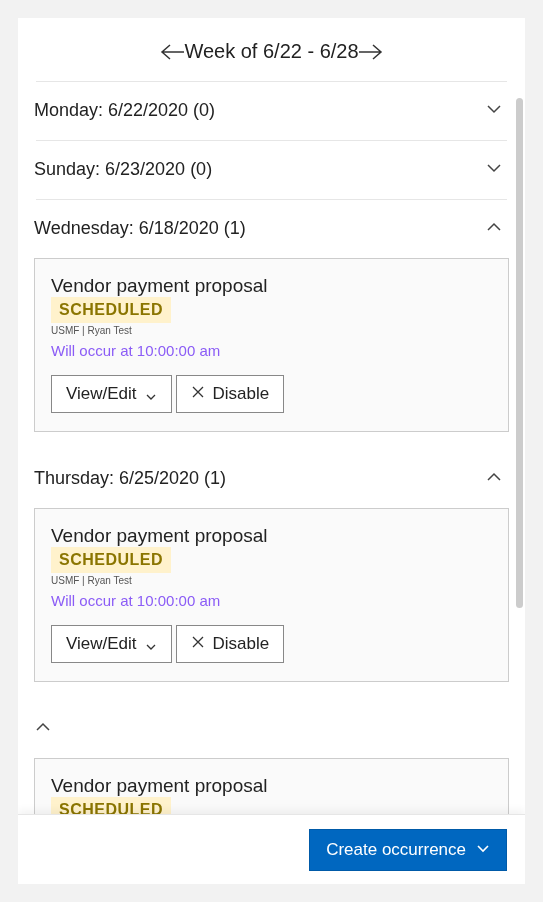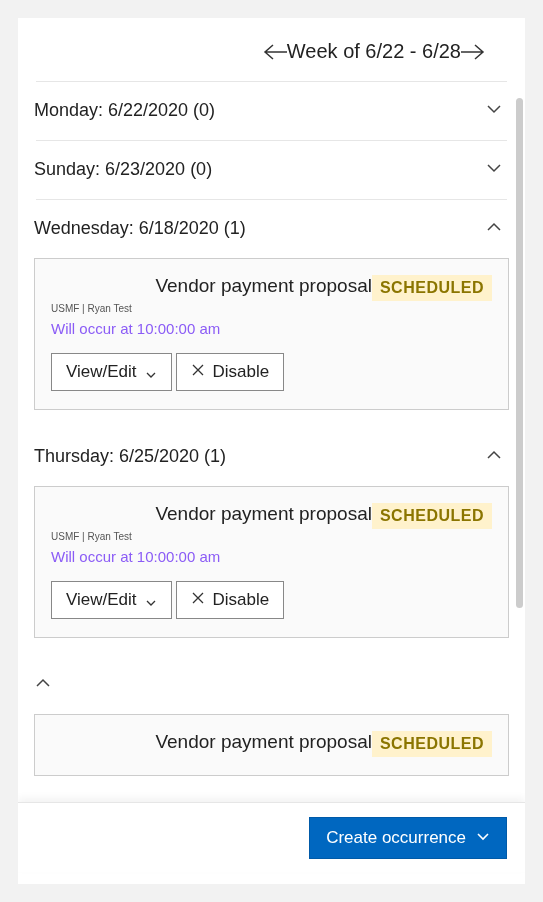--- a/index.html
+++ b/index.html
@@ -21,21 +21,21 @@
   }
   .scroll-area {
     position: absolute;
     top: 0; left: 0; right: 0; bottom: 0;
     overflow-y: auto;
     padding-bottom: 80px;
   }
   .week-nav {
     display: flex;
     align-items: center;
-    justify-content: flex-end;
+    justify-content: center;
     padding: 22px 40px 18px 40px;
   }
   .week-nav .arrow {
     cursor: pointer;
     color: #333;
     display: flex;
     align-items: center;
   }
   .week-title {
     font-size: 20px;
@@ -61,22 +61,23 @@
     color: #444;
   }
   .card {
     border: 1px solid #ccc;
     margin: 0 16px 18px 16px;
     padding: 16px 16px 18px 16px;
     background: #fafafa;
   }
   .card-header {
     display: flex;
-    justify-content: flex-end;
+    justify-content: space-between;
     align-items: flex-start;
+    flex-direction: column;
   }
   .card-title {
     font-size: 19px;
     font-weight: 400;
     color: #222;
   }
   .badge {
     background: #fff2cc;
     color: #8b7500;
     font-size: 16px;
@@ -106,21 +107,21 @@
     padding: 8px 14px;
     cursor: pointer;
     display: flex;
     align-items: center;
     gap: 8px;
     color: #222;
   }
   .btn .sm-chevron { width:12px; height:12px; }
   .footer {
     position: absolute;
-    bottom: 12px;
+    bottom: 0;
     left: 0;
     right: 0;
     height: 70px;
     background: #fff;
     border-top: 1px solid #e6e6e6;
     display: flex;
     justify-content: flex-end;
     align-items: center;
     padding: 0 18px;
     box-shadow: 0 -4px 8px rgba(0,0,0,0.05);

